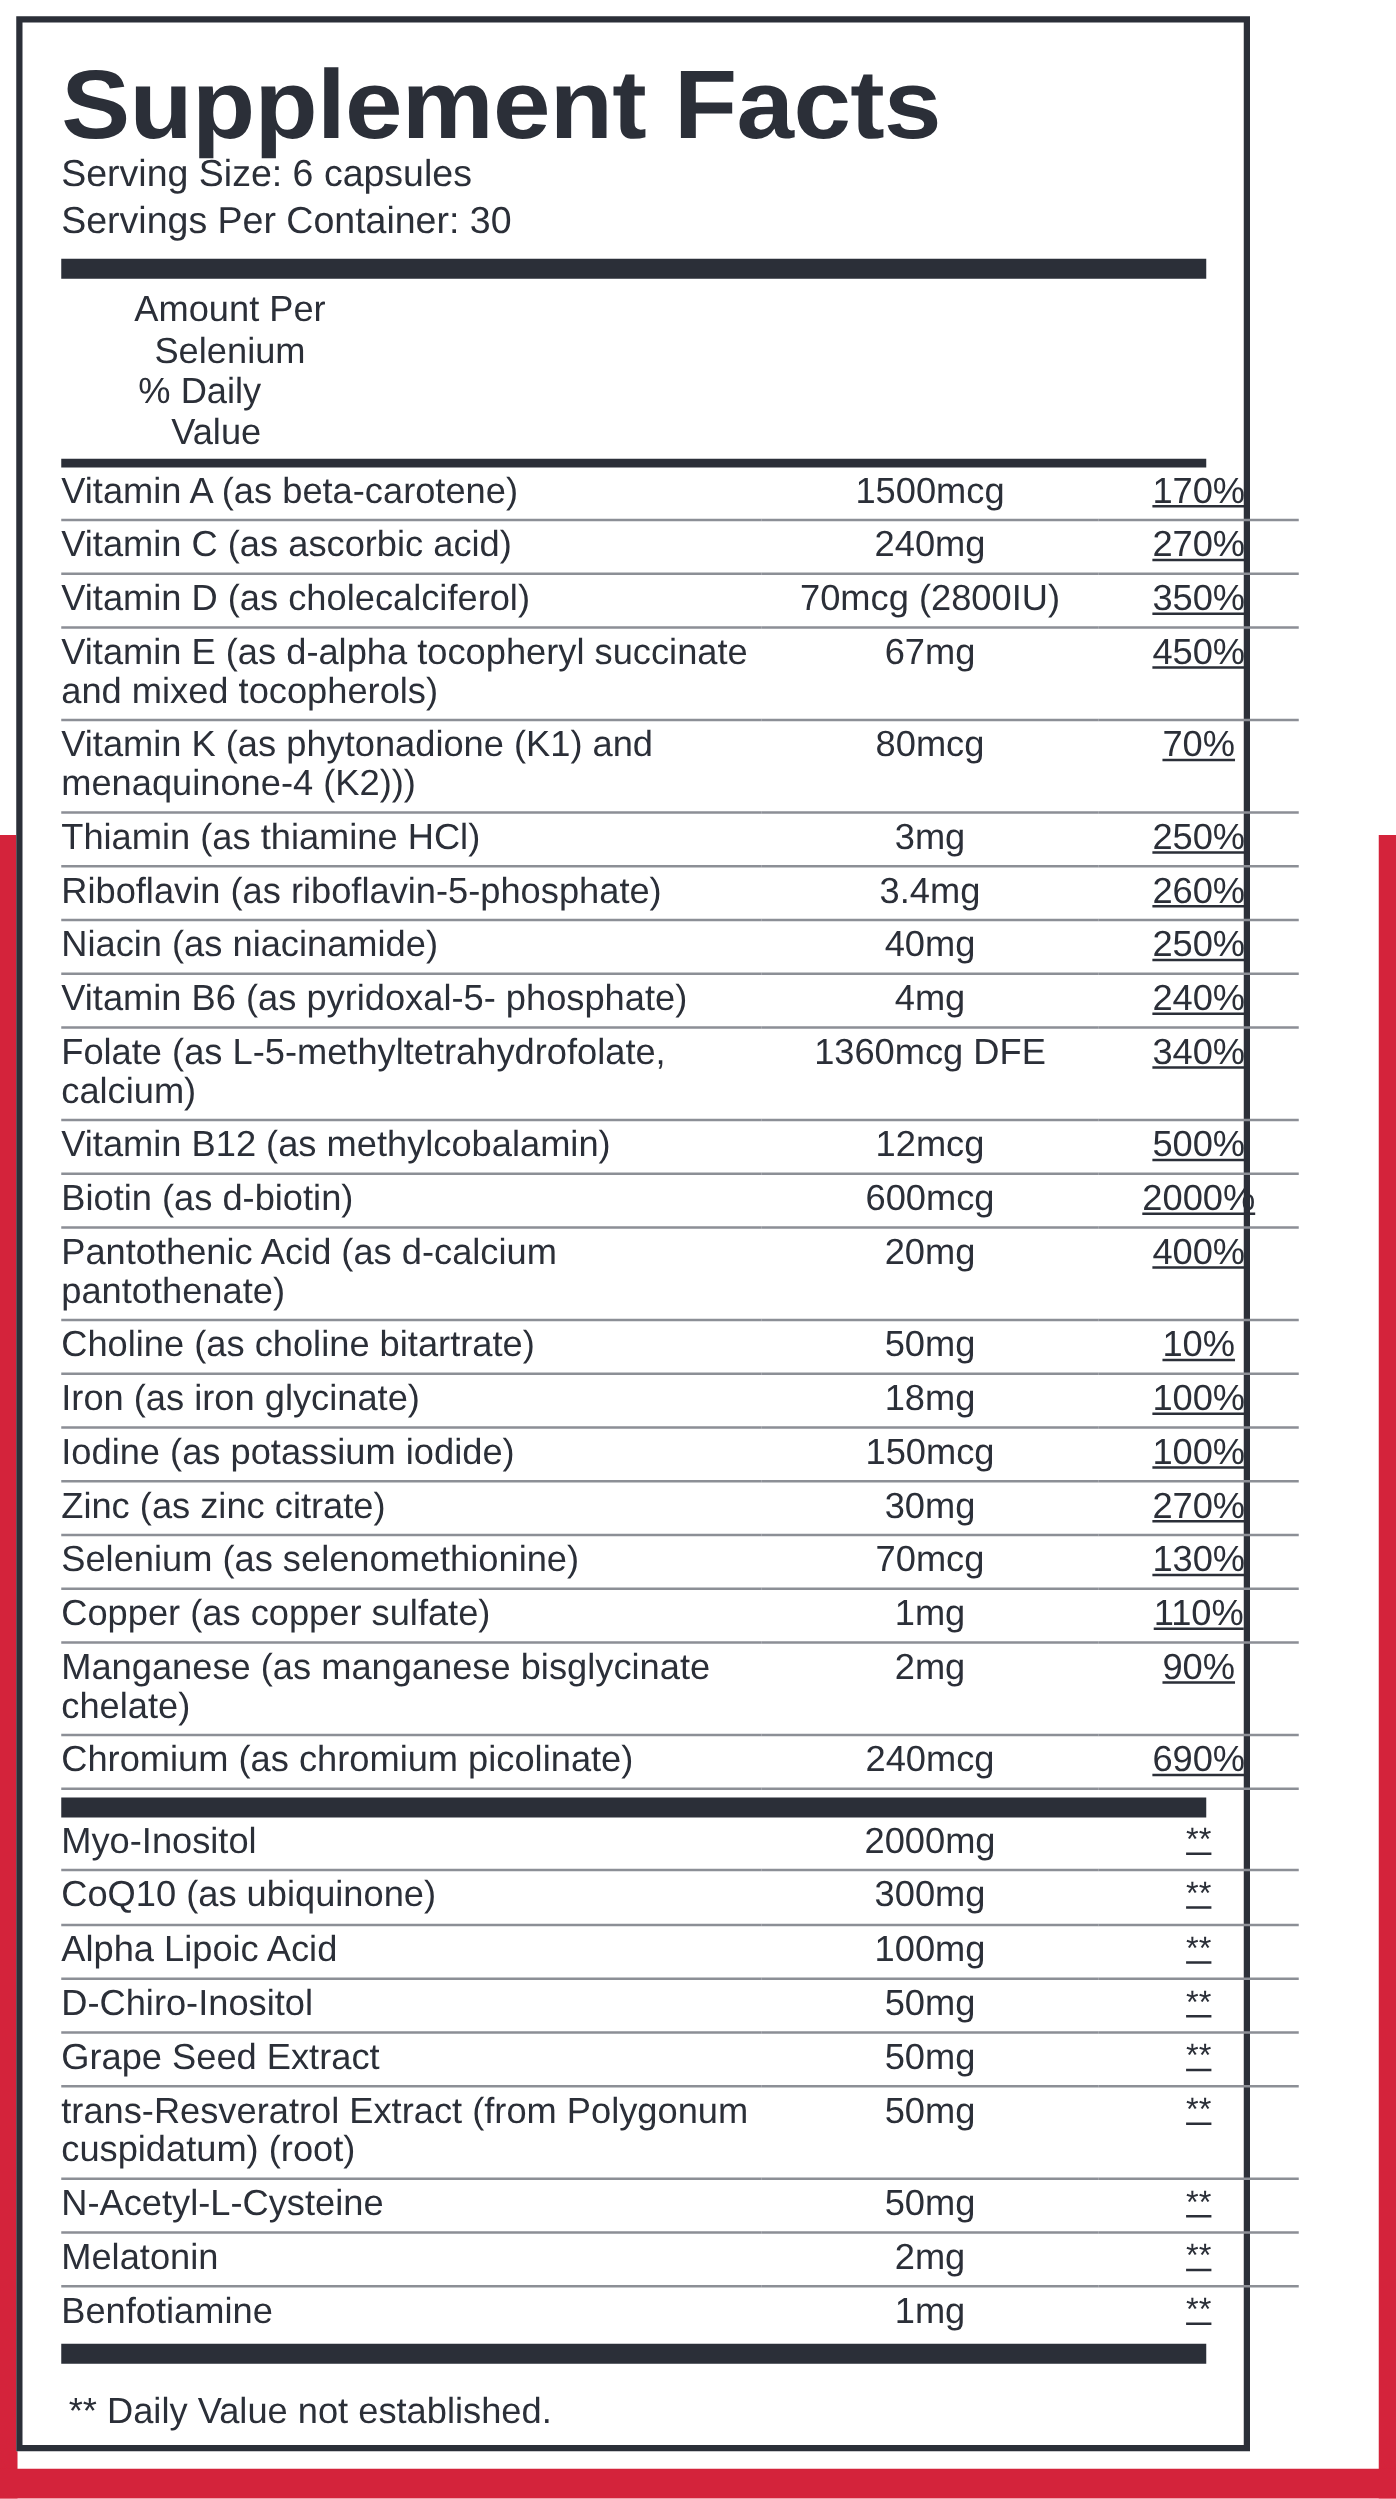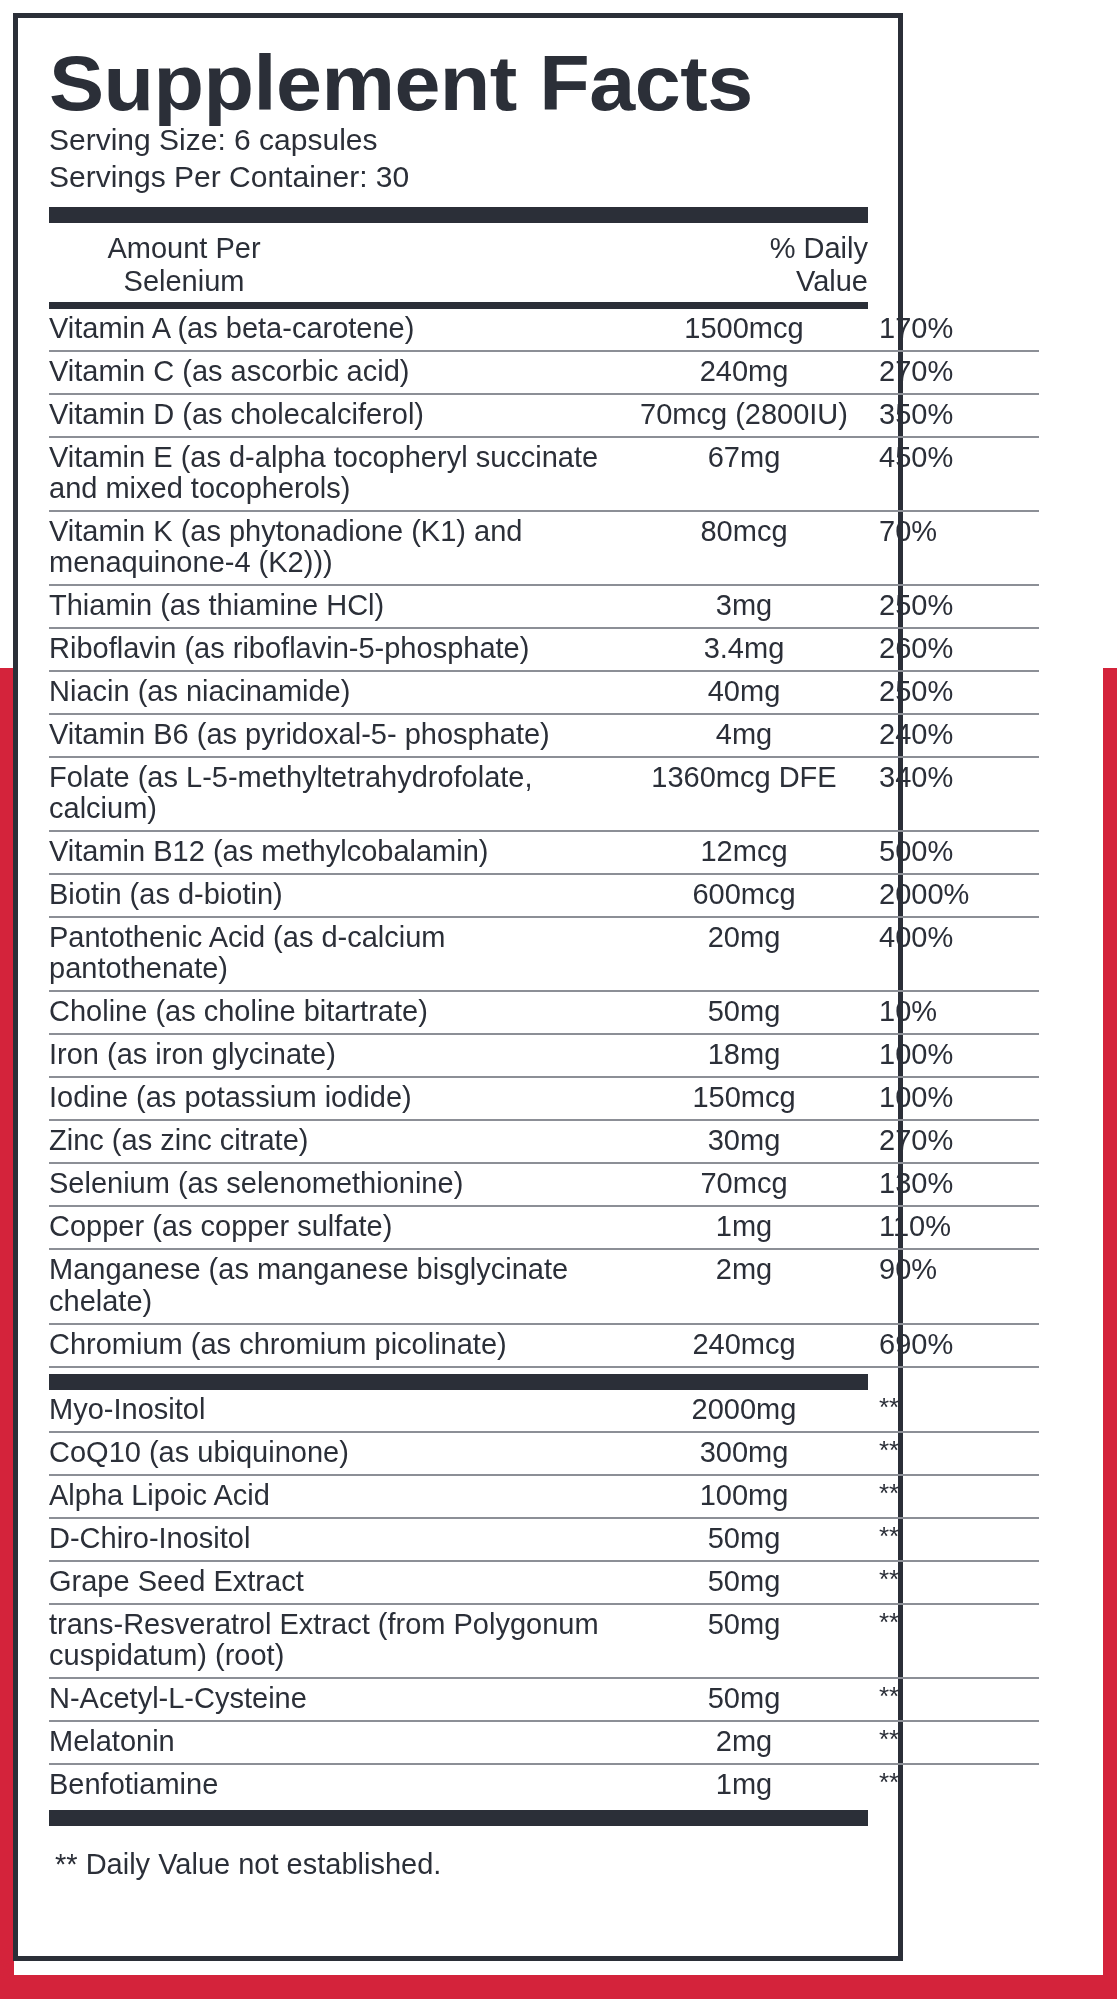--- a/index.html
+++ b/index.html
@@ -41,21 +41,21 @@
     bottom: 0;
     height: 24px;
     background: #D4233B;
   }
 
   
   .panel {
     position: absolute;
     left: 13px;
     top: 13px;
-    width: 890px;
+    width: 987px;
     height: 1948px;
     box-sizing: border-box;
     background: #ffffff;
     border: 5px solid #2B2F38;
   }
   .panel-inner {
     padding: 0 30px 0 31px;
     box-sizing: border-box;
     height: 100%;
   }
@@ -113,28 +113,29 @@
     font-size: 29px;
     line-height: 1.07;
     padding: 4px 0 6px 0;
     vertical-align: top;
     border-bottom: 2px solid #8C8F96;
   }
   table.facts tr.last-row td { border-bottom: none; }
 
   td.name { text-align: left; padding-right: 6px; }
   td.amt  { text-align: center; }
-  td.dv   { text-align: left; }
+  td.dv   { text-align: center; text-decoration: underline; }
   td.dv.stars { font-size: 26px; line-height: 1.0; }
 
   
   .hdr-wrap {
     display: flex;
-    justify-content: space-between;
+    justify-content: flex-end;
     margin-top: 9px;
+    flex-direction: column;
   }
   .hdr-col {
     text-align: center;
     font-size: 29px;
     line-height: 1.12;
     color: #2B2F38;
   }
   .hdr-col.amount { width: 270px; }
   .hdr-col.daily  { width: 160px; text-align: right; }
   .hdr-col span { display: block; }

